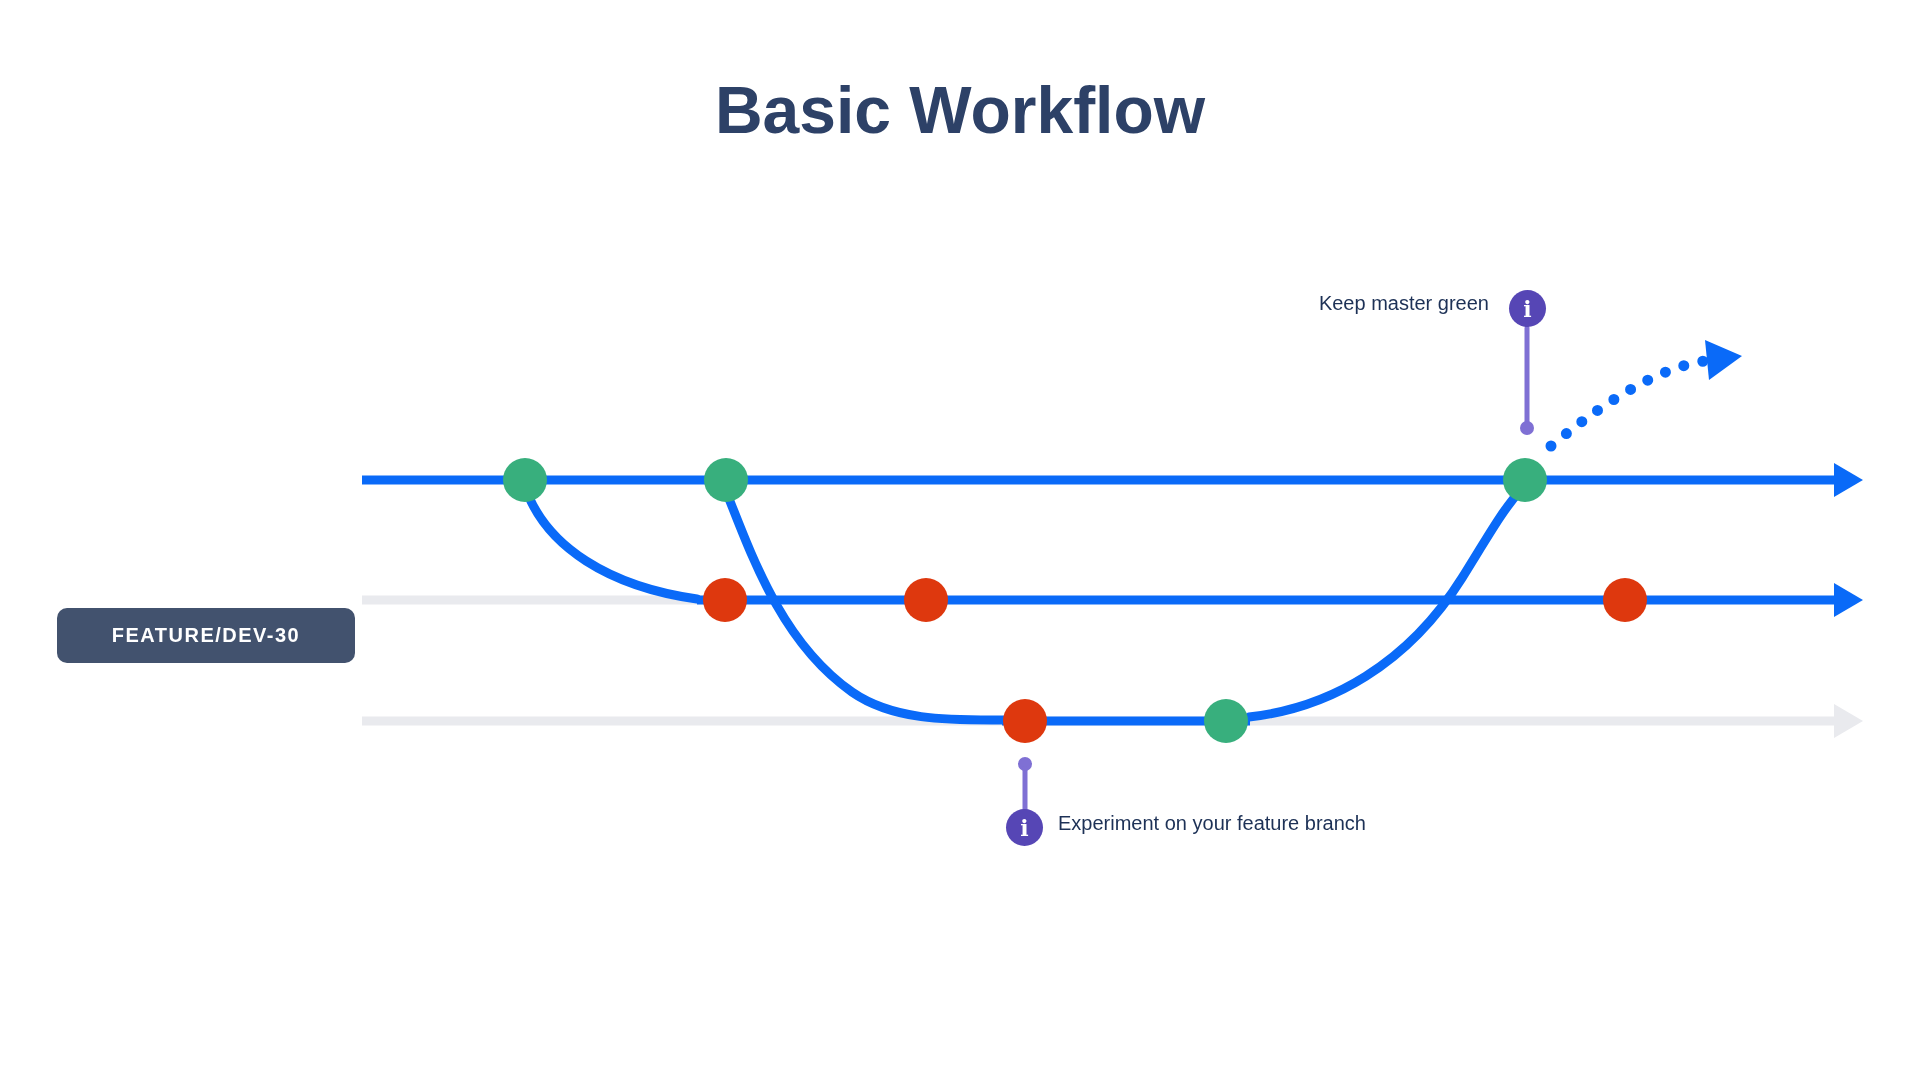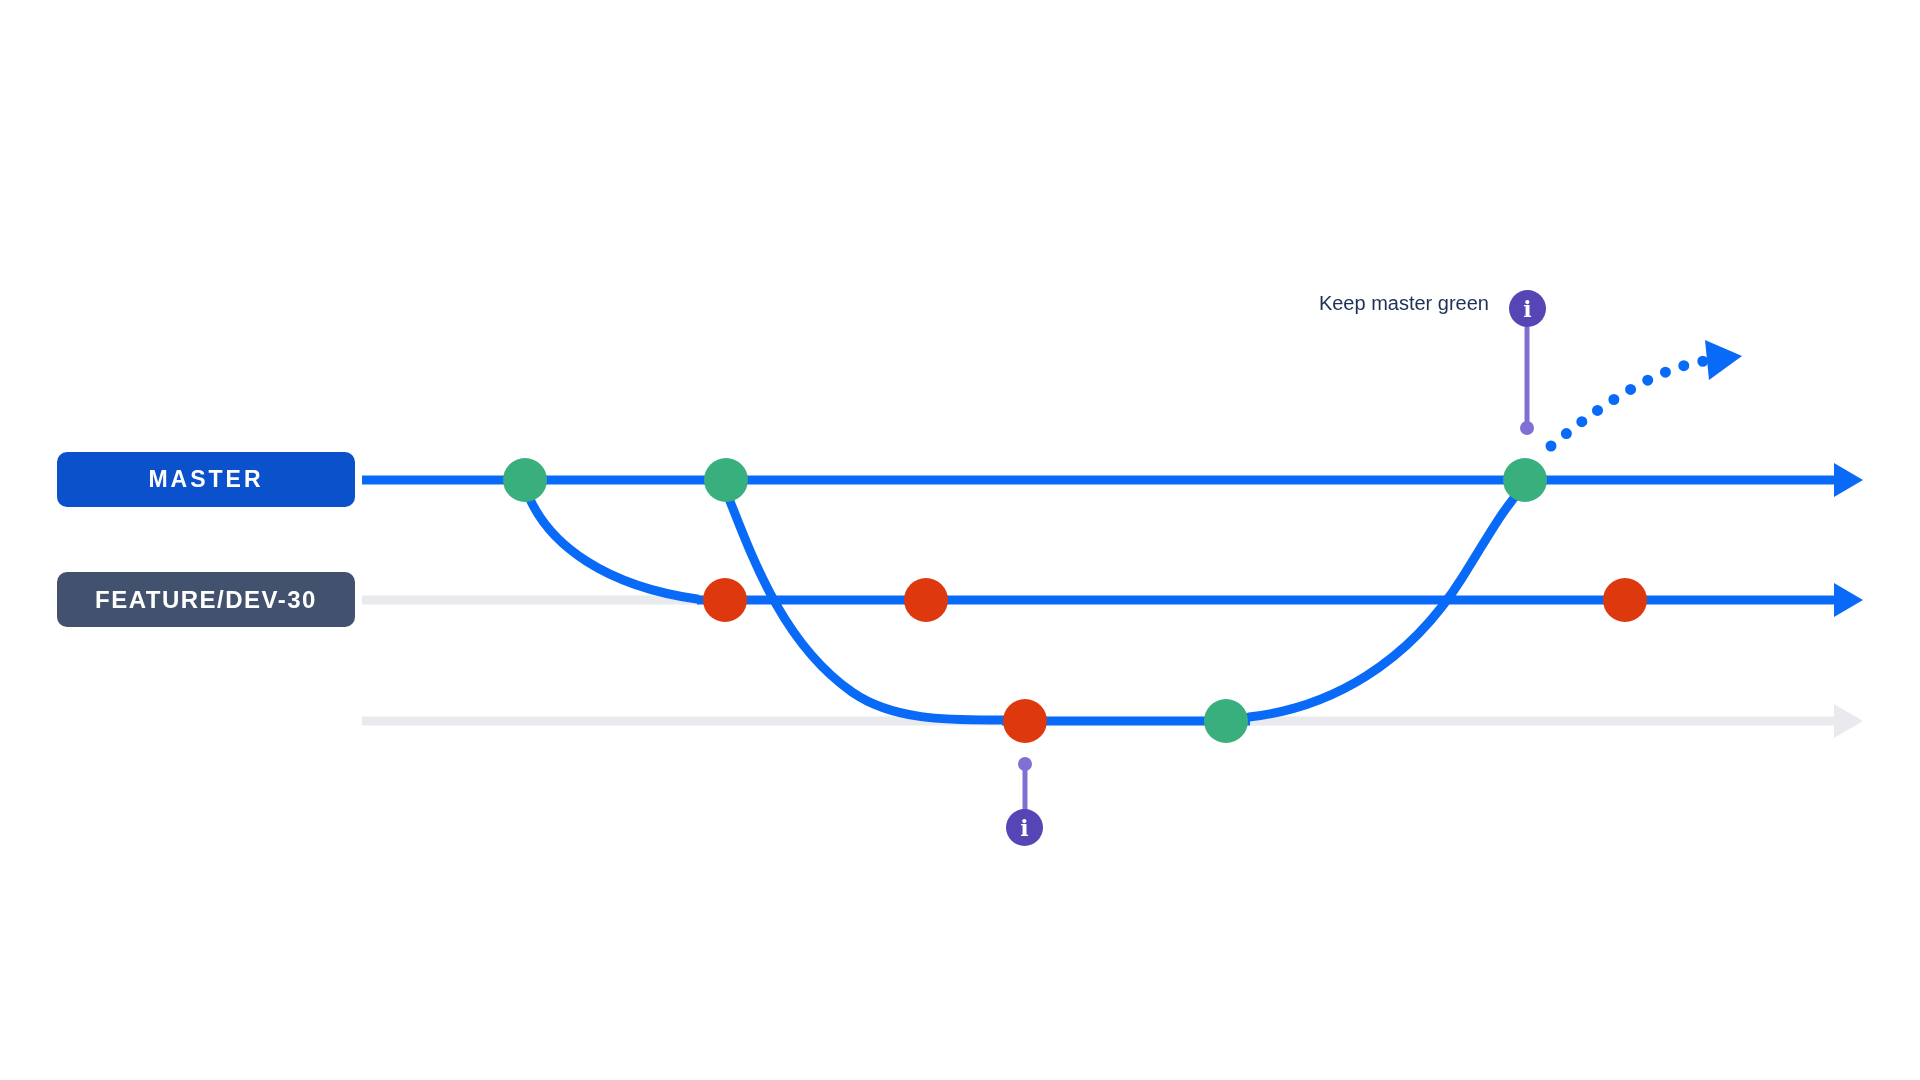--- a/index.html
+++ b/index.html
@@ -24,21 +24,21 @@
   .badge{
     position:absolute;
     left:57px;
     width:298px;height:55px;
     border-radius:10px;
     display:flex;align-items:center;justify-content:center;
     color:#ffffff;
     font-weight:700;
   }
   .badge-master{top:452px;background:var(--badge_master_bg,#0B51CB);font-size:23px;letter-spacing:3px;}
-  .badge-feature{background:var(--badge_feature_bg,#42526E);font-size:24px;letter-spacing:1.5px;}
+  .badge-feature{background:var(--badge_feature_bg,#42526E);font-size:20px;letter-spacing:1.5px;margin-top:36px;}
   .badge-dev30{top:572px;}
   .badge-dev45{top:693px;}
   .info-icon{
     position:absolute;
     width:37px;height:37px;
     border-radius:50%;
     background:var(--info_icon_bg,#5646B5);
     color:#ffffff;
     display:flex;align-items:center;justify-content:center;
     font-family:"DejaVu Serif", serif;
@@ -55,20 +55,21 @@
     white-space:nowrap;
   }
   .annotation-keep{right:431px;top:292px;}
   .annotation-experiment{left:1058px;top:812px;}
 </style>
 </head>
 <body>
 
 <div class="canvas">
 
+  <h1 class="page-title">Basic Workflow</h1>
 
   <svg class="diagram" width="1920" height="1080" viewBox="0 0 1920 1080">
 
     <line x1="362" y1="600" x2="705" y2="600" stroke="var(--line_gray)" stroke-width="9"></line>
     <line x1="362" y1="721" x2="1838" y2="721" stroke="var(--line_gray)" stroke-width="9"></line>
 
     <line x1="362" y1="480" x2="1838" y2="480" stroke="var(--line_blue)" stroke-width="9"></line>
     <line x1="697" y1="600" x2="1838" y2="600" stroke="var(--line_blue)" stroke-width="9"></line>
     <line x1="1002" y1="721" x2="1250" y2="721" stroke="var(--line_blue)" stroke-width="9"></line>
 
@@ -93,29 +94,27 @@
         <circle cx="726" cy="480" r="22" fill="#38AF7D"></circle>
         <circle cx="1525" cy="480" r="22" fill="#38AF7D"></circle>
         <circle cx="725" cy="600" r="22" fill="#DE380E"></circle>
         <circle cx="926" cy="600" r="22" fill="#DE380E"></circle>
         <circle cx="1625" cy="600" r="22" fill="#DE380E"></circle>
         <circle cx="1025" cy="721" r="22" fill="#DE380E"></circle>
         <circle cx="1226" cy="721" r="22" fill="#38AF7D"></circle>
       </g>
   </svg>
 
-  <div class="badge badge-master">
-    <span>MASTER</span>
-  </div>
   <div class="badge badge-feature badge-dev30">
     <span>FEATURE/DEV-30</span>
   </div>
 
   <div class="annotation annotation-keep">Keep master green</div>
   <div class="info-icon info-icon-keep">
     <span>i</span>
   </div>
 
   <div class="info-icon info-icon-experiment">
     <span>i</span>
   </div>
+  <div class="annotation annotation-experiment">Experiment on your feature branch</div>
 
 </div>
 
 </body></html>

